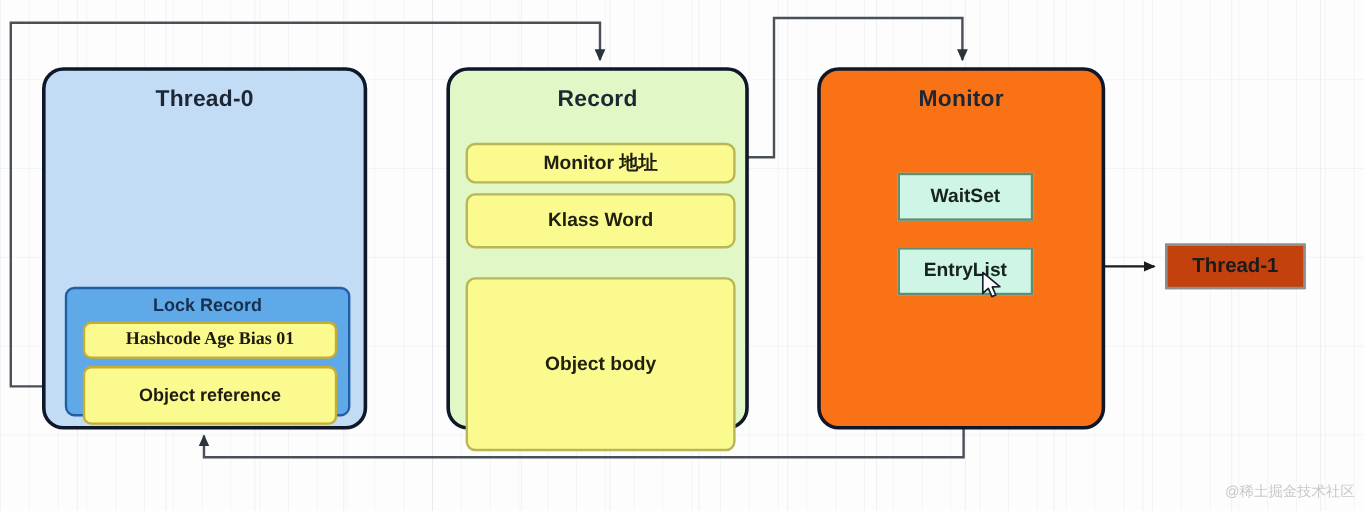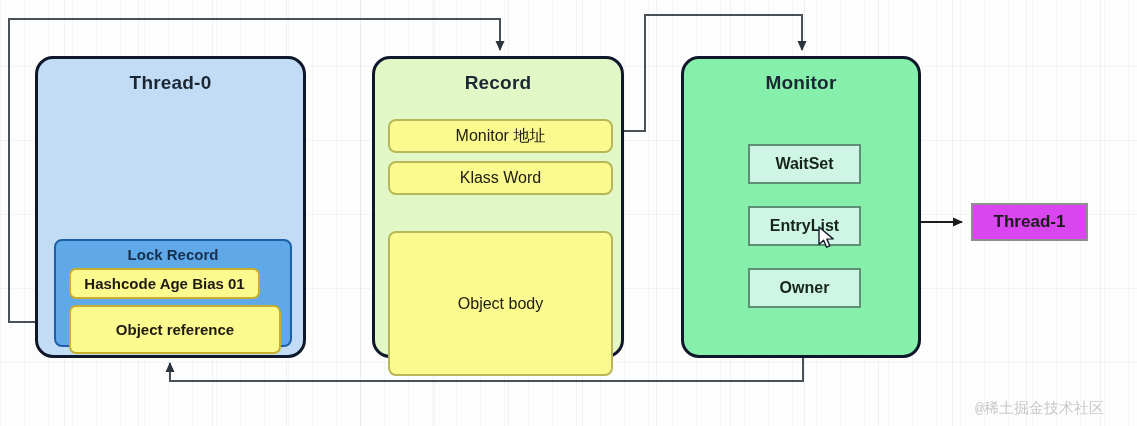--- a/index.html
+++ b/index.html
@@ -49,21 +49,21 @@
     box-sizing: border-box;
   }
 
   
   .container {
     border: 3px solid #0f172a;
     border-radius: 18px;
   }
   .container.thread0 { background: #c3dcf5; }
   .container.objectbox { background: #e2f7c6; }
-  .container.monitorbox { background: #86efac; }
+  .container.monitorbox { background: #f97316; }
 
   .container-title {
     position: absolute;
     left: 0; right: 0;
     top: 13px;
     text-align: center;
     font-size: 19px;
     font-weight: bold;
     color: #1c2733;
     letter-spacing: .2px;
@@ -101,21 +101,21 @@
   
   .objslot {
     position: absolute;
     background: #fbfa8f;
     border: 2px solid #b8b656;
     border-radius: 8px;
     display: flex;
     align-items: center;
     justify-content: center;
     font-size: 16px;
-    font-weight: normal;
+    font-weight: bold;
     color: #20200f;
     box-sizing: border-box;
   }
 
   
   .monslot {
     position: absolute;
     background: #cef5e6;
     border: 2px solid #5f8f72;
     display: flex;
@@ -123,39 +123,39 @@
     justify-content: center;
     font-size: 16px;
     font-weight: bold;
     color: #16241c;
     box-sizing: border-box;
   }
 
   
   .plainbox {
     position: absolute;
-    background: #d946ef;
+    background: #c2410c;
     border: 2px solid #8f8f8f;
     display: flex;
     align-items: center;
     justify-content: center;
     font-size: 17px;
     font-weight: bold;
     color: #1b1b1b;
     box-sizing: border-box;
   }
 
   
   .watermark {
     position: absolute;
-    right: 33px;
+    right: 8px;
     bottom: 8px;
-    font-size: 15px;
+    font-size: 12px;
     color: #c9c9c9;
-    font-family: Liberation Mono, monospace;
+    font-family: Liberation Sans, sans-serif;
     white-space: nowrap;
     user-select: none;
   }
 
   
   .cursor { position: absolute; pointer-events: none; }
 </style>
 </head>
 <body>
 
@@ -181,43 +181,42 @@
     <path d="M 858 222 L 962 222" fill="none" stroke="#1b1b1b" stroke-width="2" marker-end="url(#arrowDark2)"></path>
 
     <path d="M 803 305 L 803 381 L 170 381 L 170 363" fill="none" stroke="#4a5057" stroke-width="2" marker-end="url(#arrowDark)"></path>
   </svg>
 
   <div class="node container thread0" style="left:35px; top:56px; width:271px; height:302px;">
     <div class="container-title">Thread-0</div>
 
     <div class="node lockrecord" style="left:16px; top:180px; width:238px; height:108px;">
       <div class="lockrecord-title">Lock Record</div>
-      <div class="yellowpill" style="left:13px; top:27px; width:191px; height:31px;">Hashcode Age Bias 01</div>
+      <div class="yellowpill" style="left:13px; top:27px; width:212px; height:31px;font-family:Liberation Serif, serif;">Hashcode Age Bias 01</div>
       <div class="yellowpill" style="left:13px; top:64px; width:212px; height:49px;">Object reference</div>
     </div>
   </div>
 
   <div class="node container objectbox" style="left:372px; top:56px; width:252px; height:302px;">
     <div class="container-title">Record</div>
 
     <div class="objslot" style="left:13px; top:60px; width:225px; height:34px;">Monitor 地址</div>
 
-    <div class="objslot" style="left:13px; top:102px; width:225px; height:34px;">Klass Word</div>
+    <div class="objslot" style="left:13px; top:102px; width:225px; height:46px;">Klass Word</div>
 
     <div class="objslot" style="left:13px; top:144px; width:225px; height:145px;margin-top:28px;">Object body</div>
   </div>
 
   <div class="node container monitorbox" style="left:681px; top:56px; width:240px; height:302px;">
     <div class="container-title">Monitor</div>
 
     <div class="monslot" style="left:64px; top:85px; width:113px; height:40px;">WaitSet</div>
 
     <div class="monslot" style="left:64px; top:147px; width:113px; height:40px;">EntryList</div>
 
-    <div class="monslot" style="left:64px; top:209px; width:113px; height:40px;">Owner</div>
   </div>
 
   <div class="plainbox" style="left:971px; top:203px; width:117px; height:38px;">Thread-1</div>
 
   <div class="watermark">@稀土掘金技术社区</div>
 
   <svg class="cursor" id="mouse-cursor" width="20" height="26" style="left: 818px; top: 226px;">
     <path d="M1,1 L1,18.5 L5.6,14.3 L8.6,21.2 L11.8,19.8 L8.9,13.1 L15.2,12.9 Z" fill="#ffffff" stroke="#15202b" stroke-width="1.4" stroke-linejoin="round"></path>
   </svg>
 

